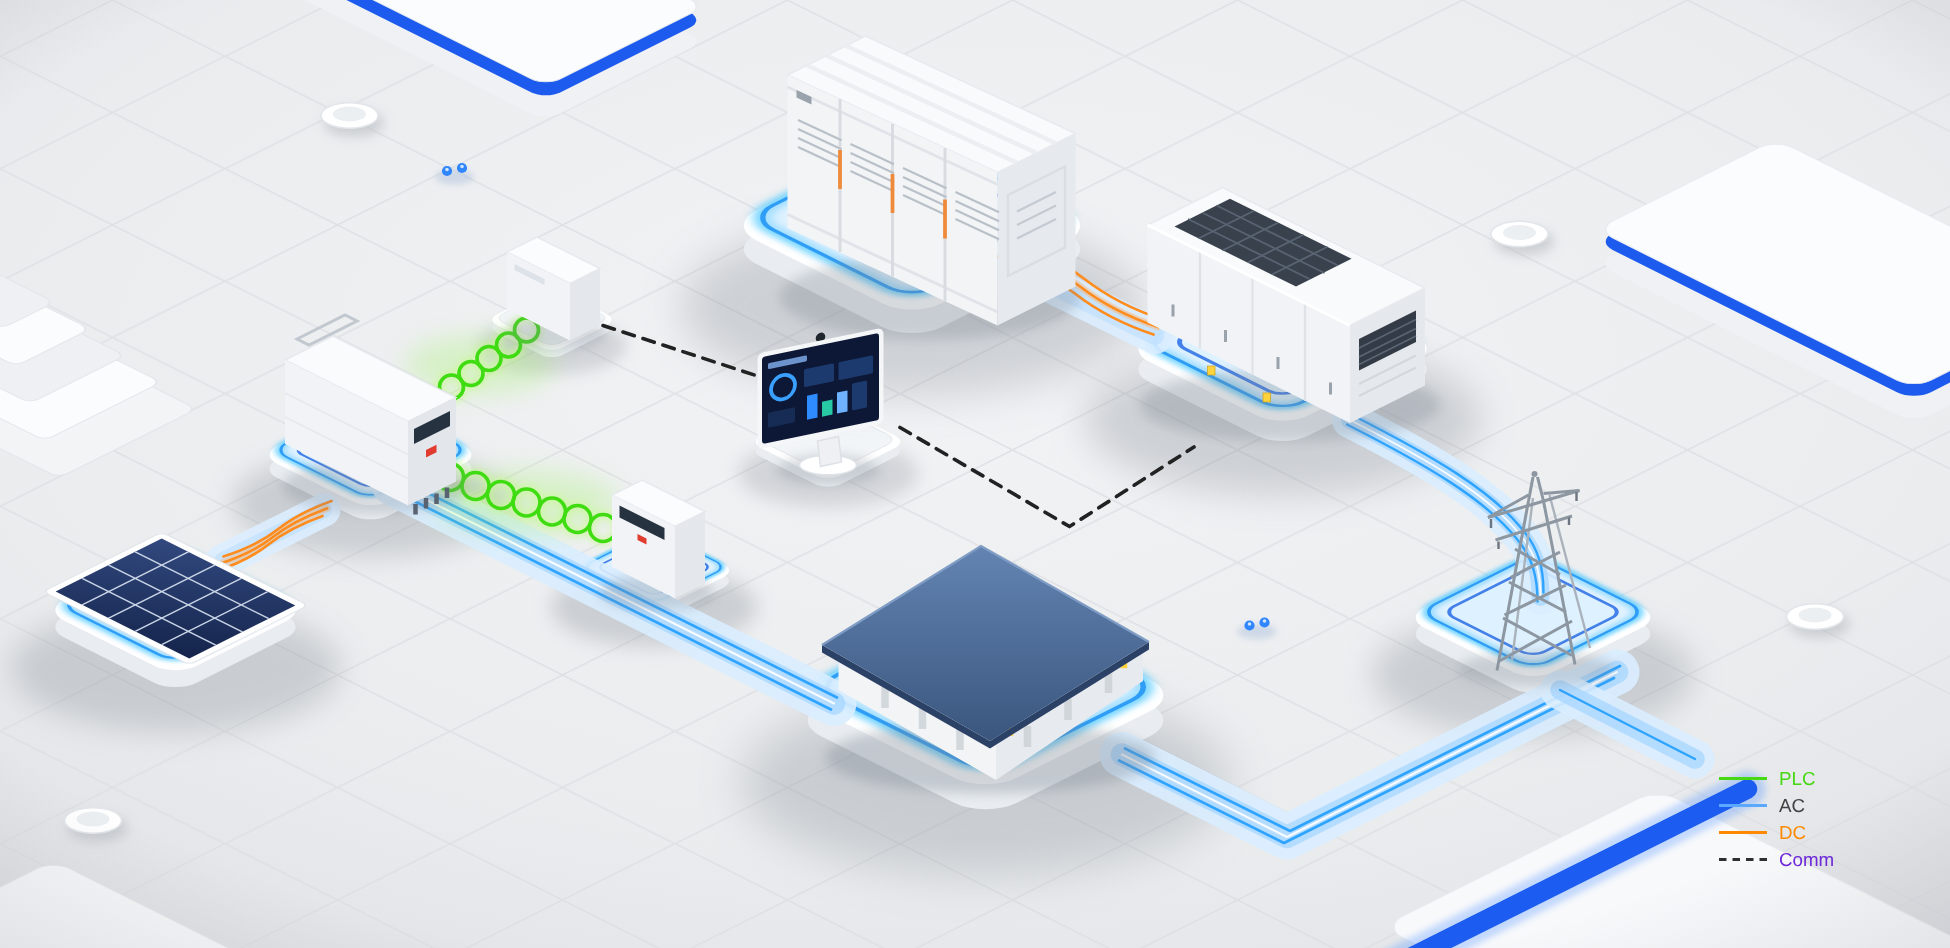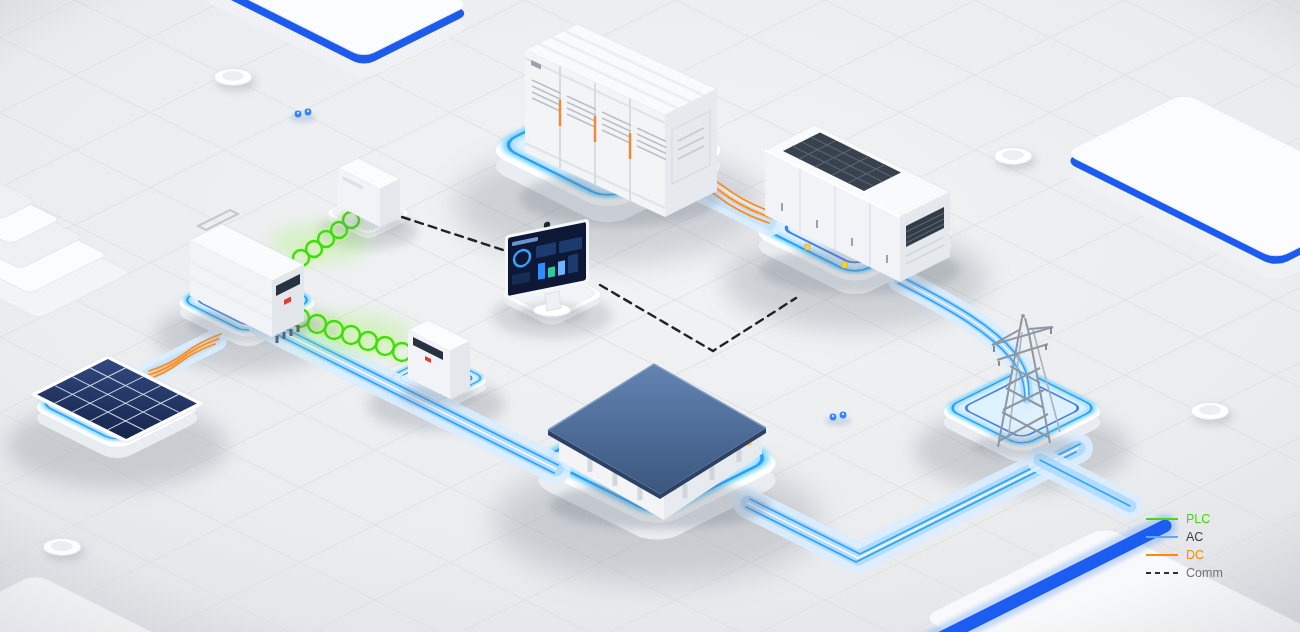--- a/index.html
+++ b/index.html
@@ -6,21 +6,21 @@
   .stage{position:relative;width:1300px;height:632px;overflow:hidden;background:#eceef0;
          font-family:"Liberation Sans",sans-serif;}
   .stage svg.scene{position:absolute;left:0;top:0;}
   .legend{position:absolute;left:1145px;top:512px;display:flex;flex-direction:column;gap:4px;}
   .legend-row{display:flex;align-items:center;gap:7px;height:14px;}
   .legend-row svg{display:block;}
   .legend-label{font-size:12.5px;line-height:14px;font-weight:500;}
   .lab-plc{color:#45d813;}
   .lab-ac{color:#404040;}
   .lab-dc{color:#ff8a00;}
-  .lab-comm{color:#737373;}
+  .lab-comm{color:#6d28d9;}
 </style>
 </head>
 <body>
 
 <div class="stage">
 
 <svg class="scene" width="1300" height="632" viewBox="0 0 1300 632">
   <defs>
     <radialGradient id="bg" cx="50%" cy="38%" r="80%">
       <stop offset="0" stop-color="#f2f3f5"></stop>

